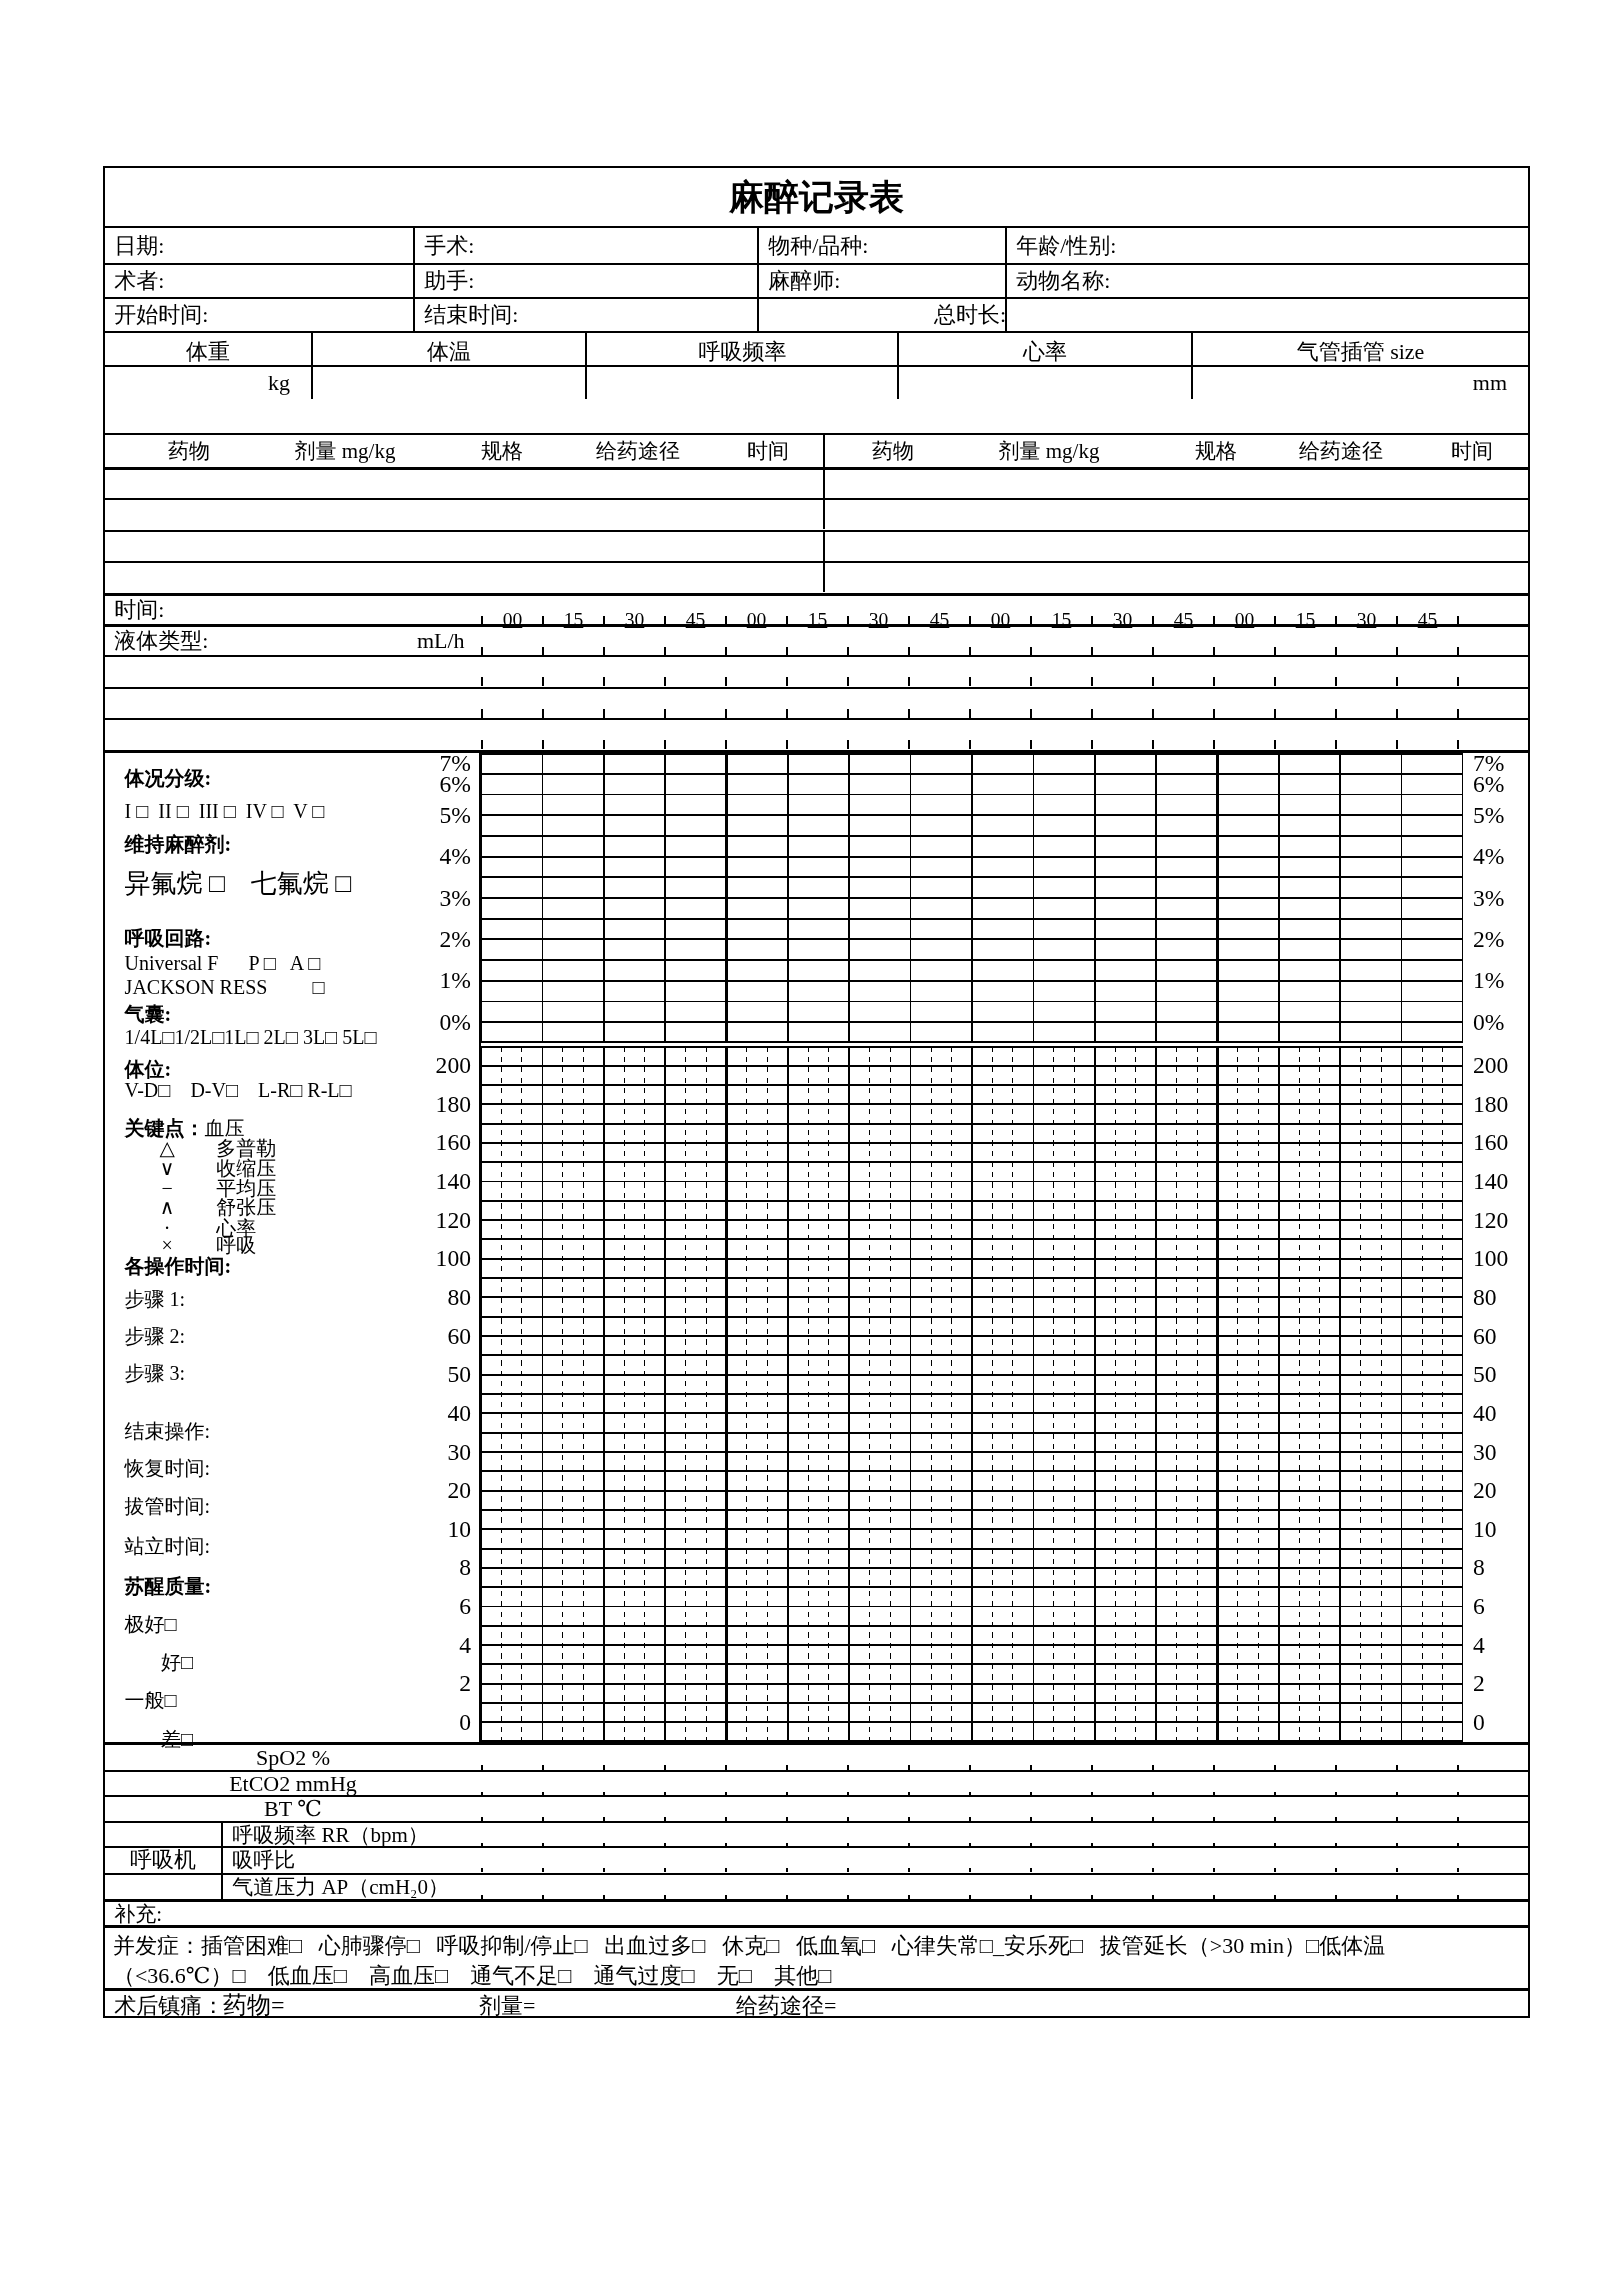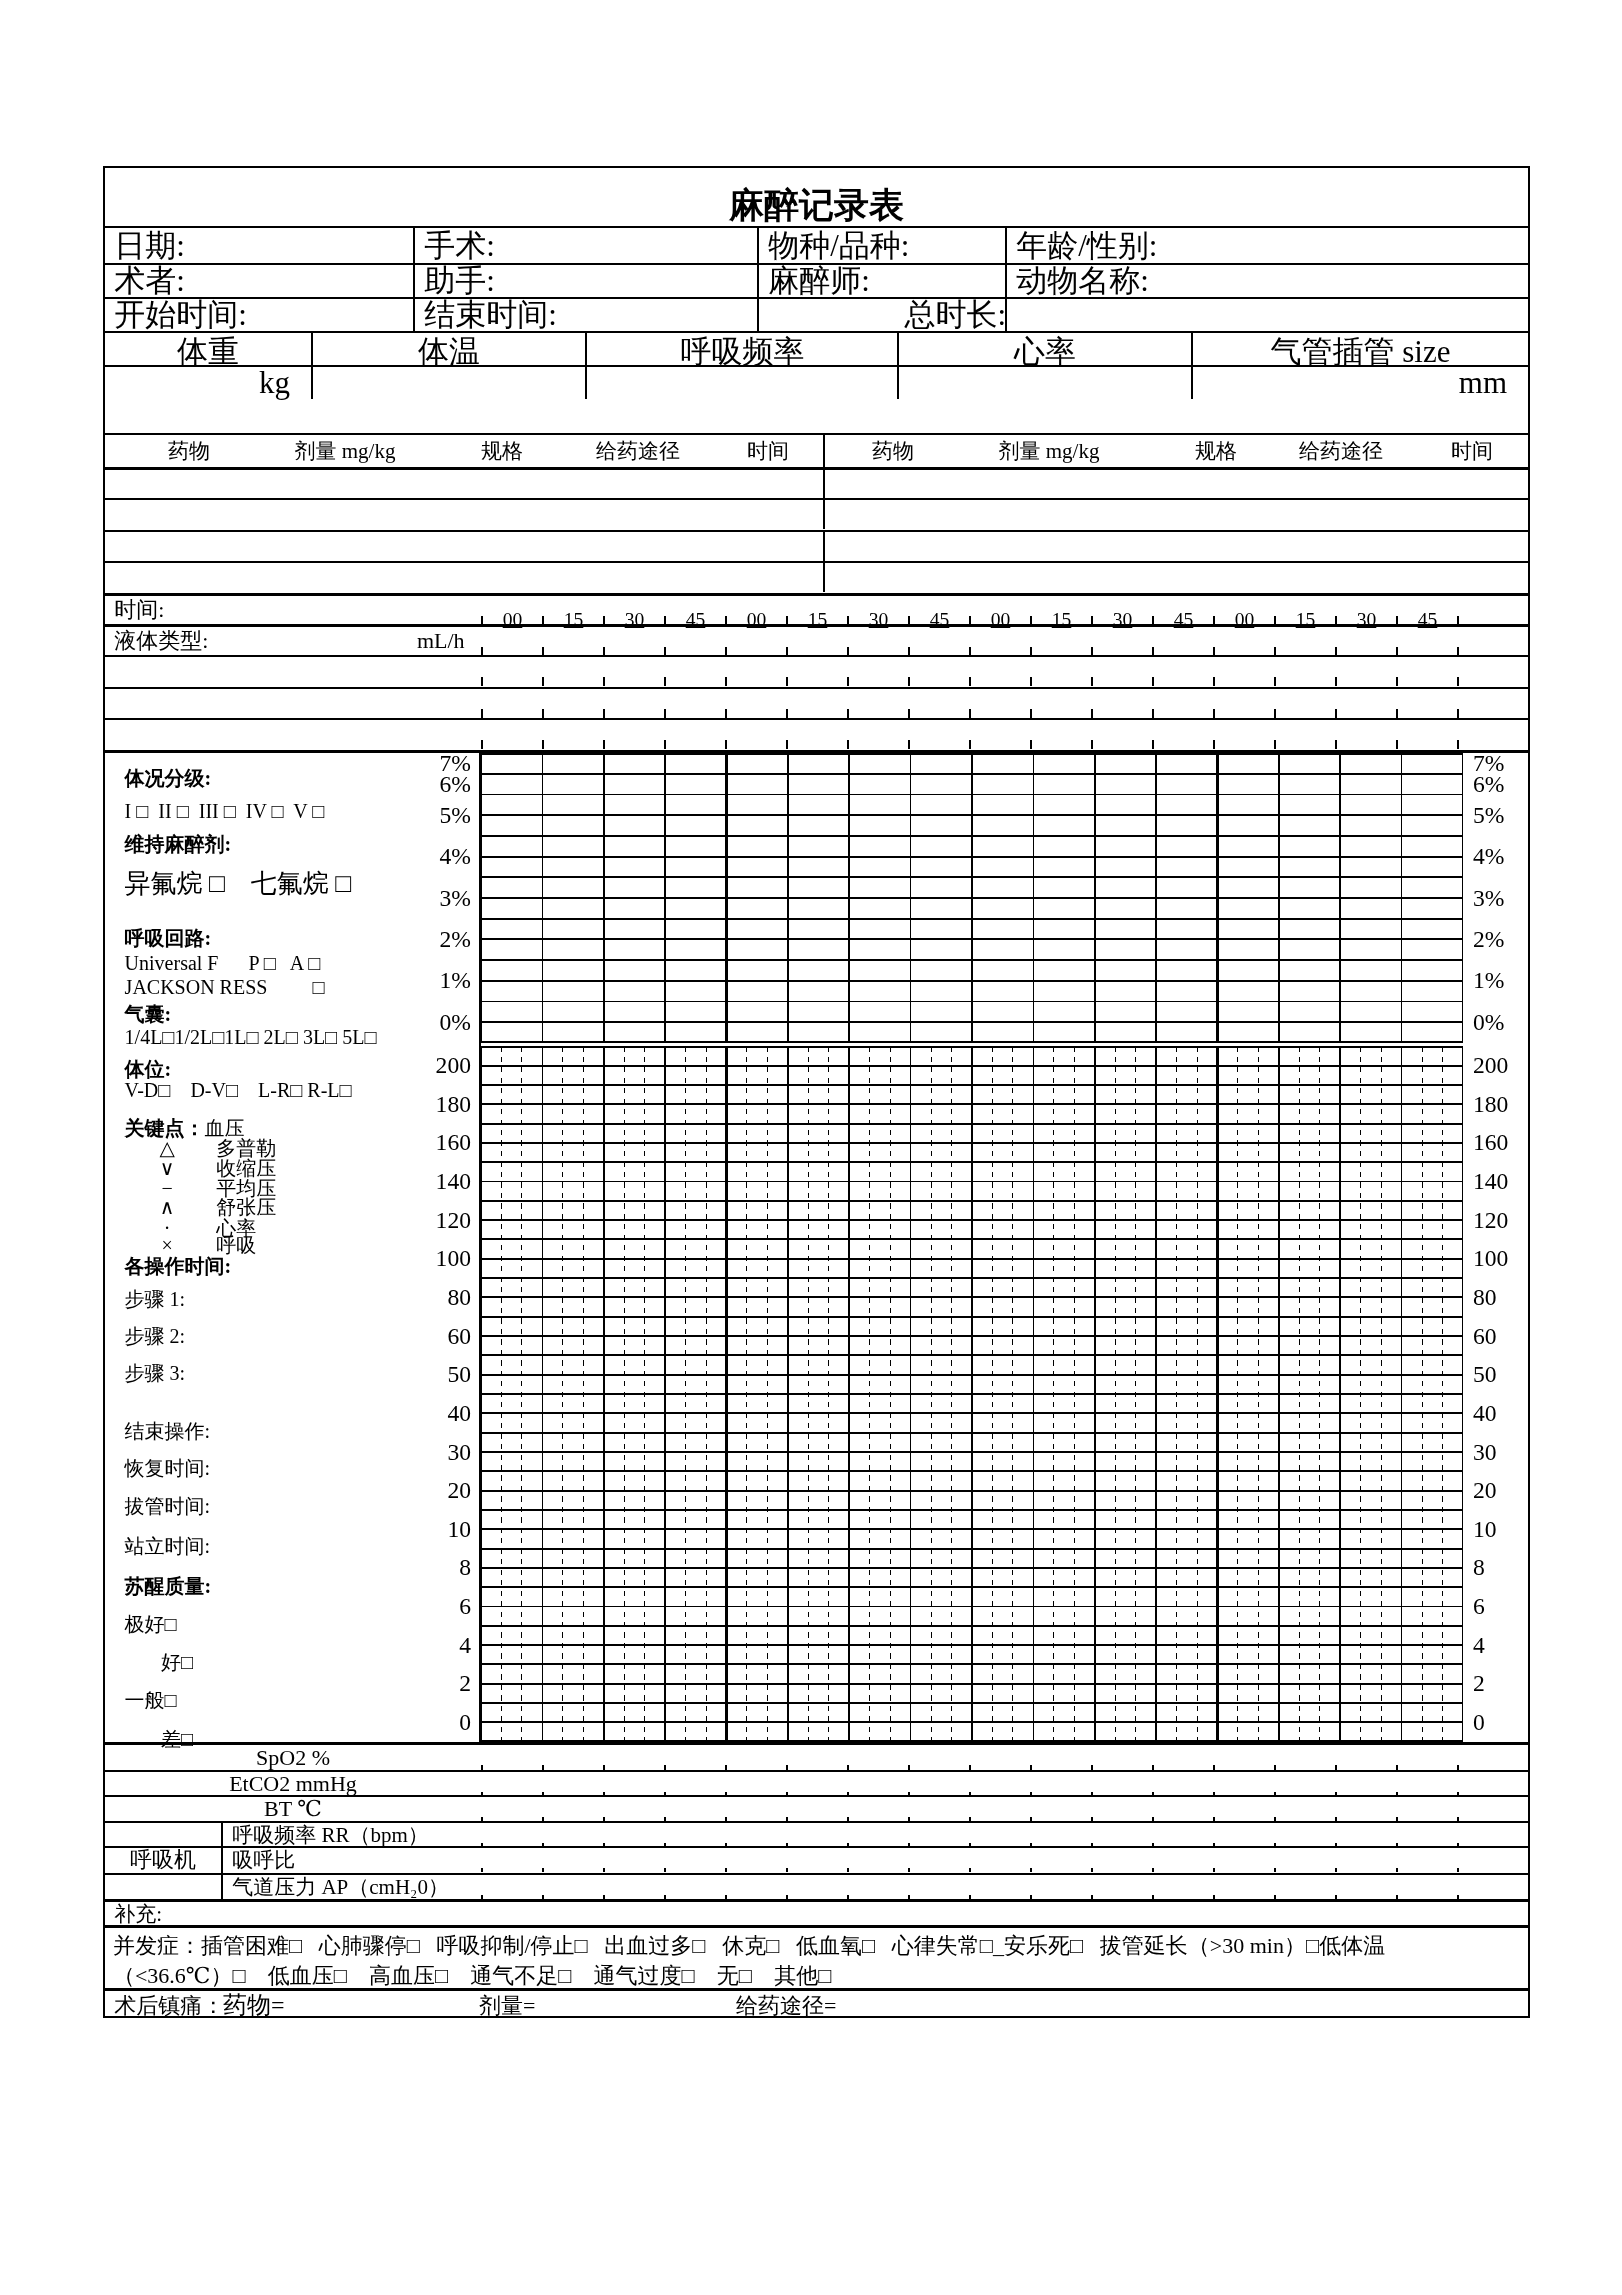--- a/index.html
+++ b/index.html
@@ -2,21 +2,21 @@
 <html style="font-size:10.5px"><head>
 <meta charset="utf-8">
 <style>
   html,body{margin:0;padding:0;background:#fff;}
   body{width:1623px;height:2295px;position:relative;font-family:"Liberation Serif","DejaVu Serif",serif;color:#000;}
   .form{position:absolute;left:103px;top:166px;width:1427px;height:1852px;border:2.6px solid #000;box-sizing:border-box;background:#fff;}
   .row{position:absolute;left:0;right:0;box-sizing:border-box;}
   .bt3{border-top:2px solid #000;} .bt5{border-top:3.3px solid #000;}
   .cell{position:absolute;top:0;bottom:0;box-sizing:border-box;display:flex;align-items:center;}
   .cell.bl{border-left:2px solid #000;}
-  .lab{font-size:31px;padding-left:9.2px;white-space:pre;}
+  .lab{font-size:22px;padding-left:9.2px;white-space:pre;}
   .ctr{justify-content:center;padding-left:0;}
   .rgt{justify-content:flex-end;padding-right:21px;}
   .bold{font-weight:bold;}
   .cells{position:absolute;left:376px;right:0;top:0;bottom:0;display:flex;margin-top:20px;}
   .gcell{flex:0 0 61px;border-left:2px solid #000;box-sizing:border-box;display:flex;align-items:center;justify-content:center;font-size:19.6px;}
   .gcell.last{flex:1 1 auto;}
   .tick{text-decoration:underline;}
   .labelcell{position:absolute;left:0;top:0;bottom:0;width:376px;box-sizing:border-box;display:flex;align-items:center;}
   .hline{position:absolute;left:0;right:0;background:#000;}
   .panel{position:absolute;left:0;width:376px;box-sizing:border-box;border-right:2px solid #000;background:#fff;}
@@ -26,21 +26,21 @@
   .scaleR{position:absolute;left:1368px;width:58px;text-align:left;font-size:23.6px;height:29px;line-height:29px;}
   .chartsvg{position:absolute;left:376px;}
   .abslab{position:absolute;white-space:pre;}
   .dhead{position:absolute;top:0;bottom:0;display:flex;align-items:center;font-size:21px;white-space:pre;transform:translateX(-50%);}
 </style>
 </head>
 <body>
 
 <div class="form">
 
-  <div class="row" style="top:8px;height:58px;display:flex;align-items:center;justify-content:center;text-align:center;">
+  <div class="row" style="top:0;height:58px;display:flex;align-items:center;justify-content:center;text-align:center;">
     <span style="font-size:35px;font-weight:bold;">麻醉记录表</span>
   </div>
 
   <div class="row bt3" style="top:58px;height:37px;">
     <div class="cell" style="left:0;width:308px;">
         <span class="lab">日期:</span>
       </div>
     <div class="cell bl" style="left:308px;width:344px;">
         <span class="lab">手术:</span>
       </div>

